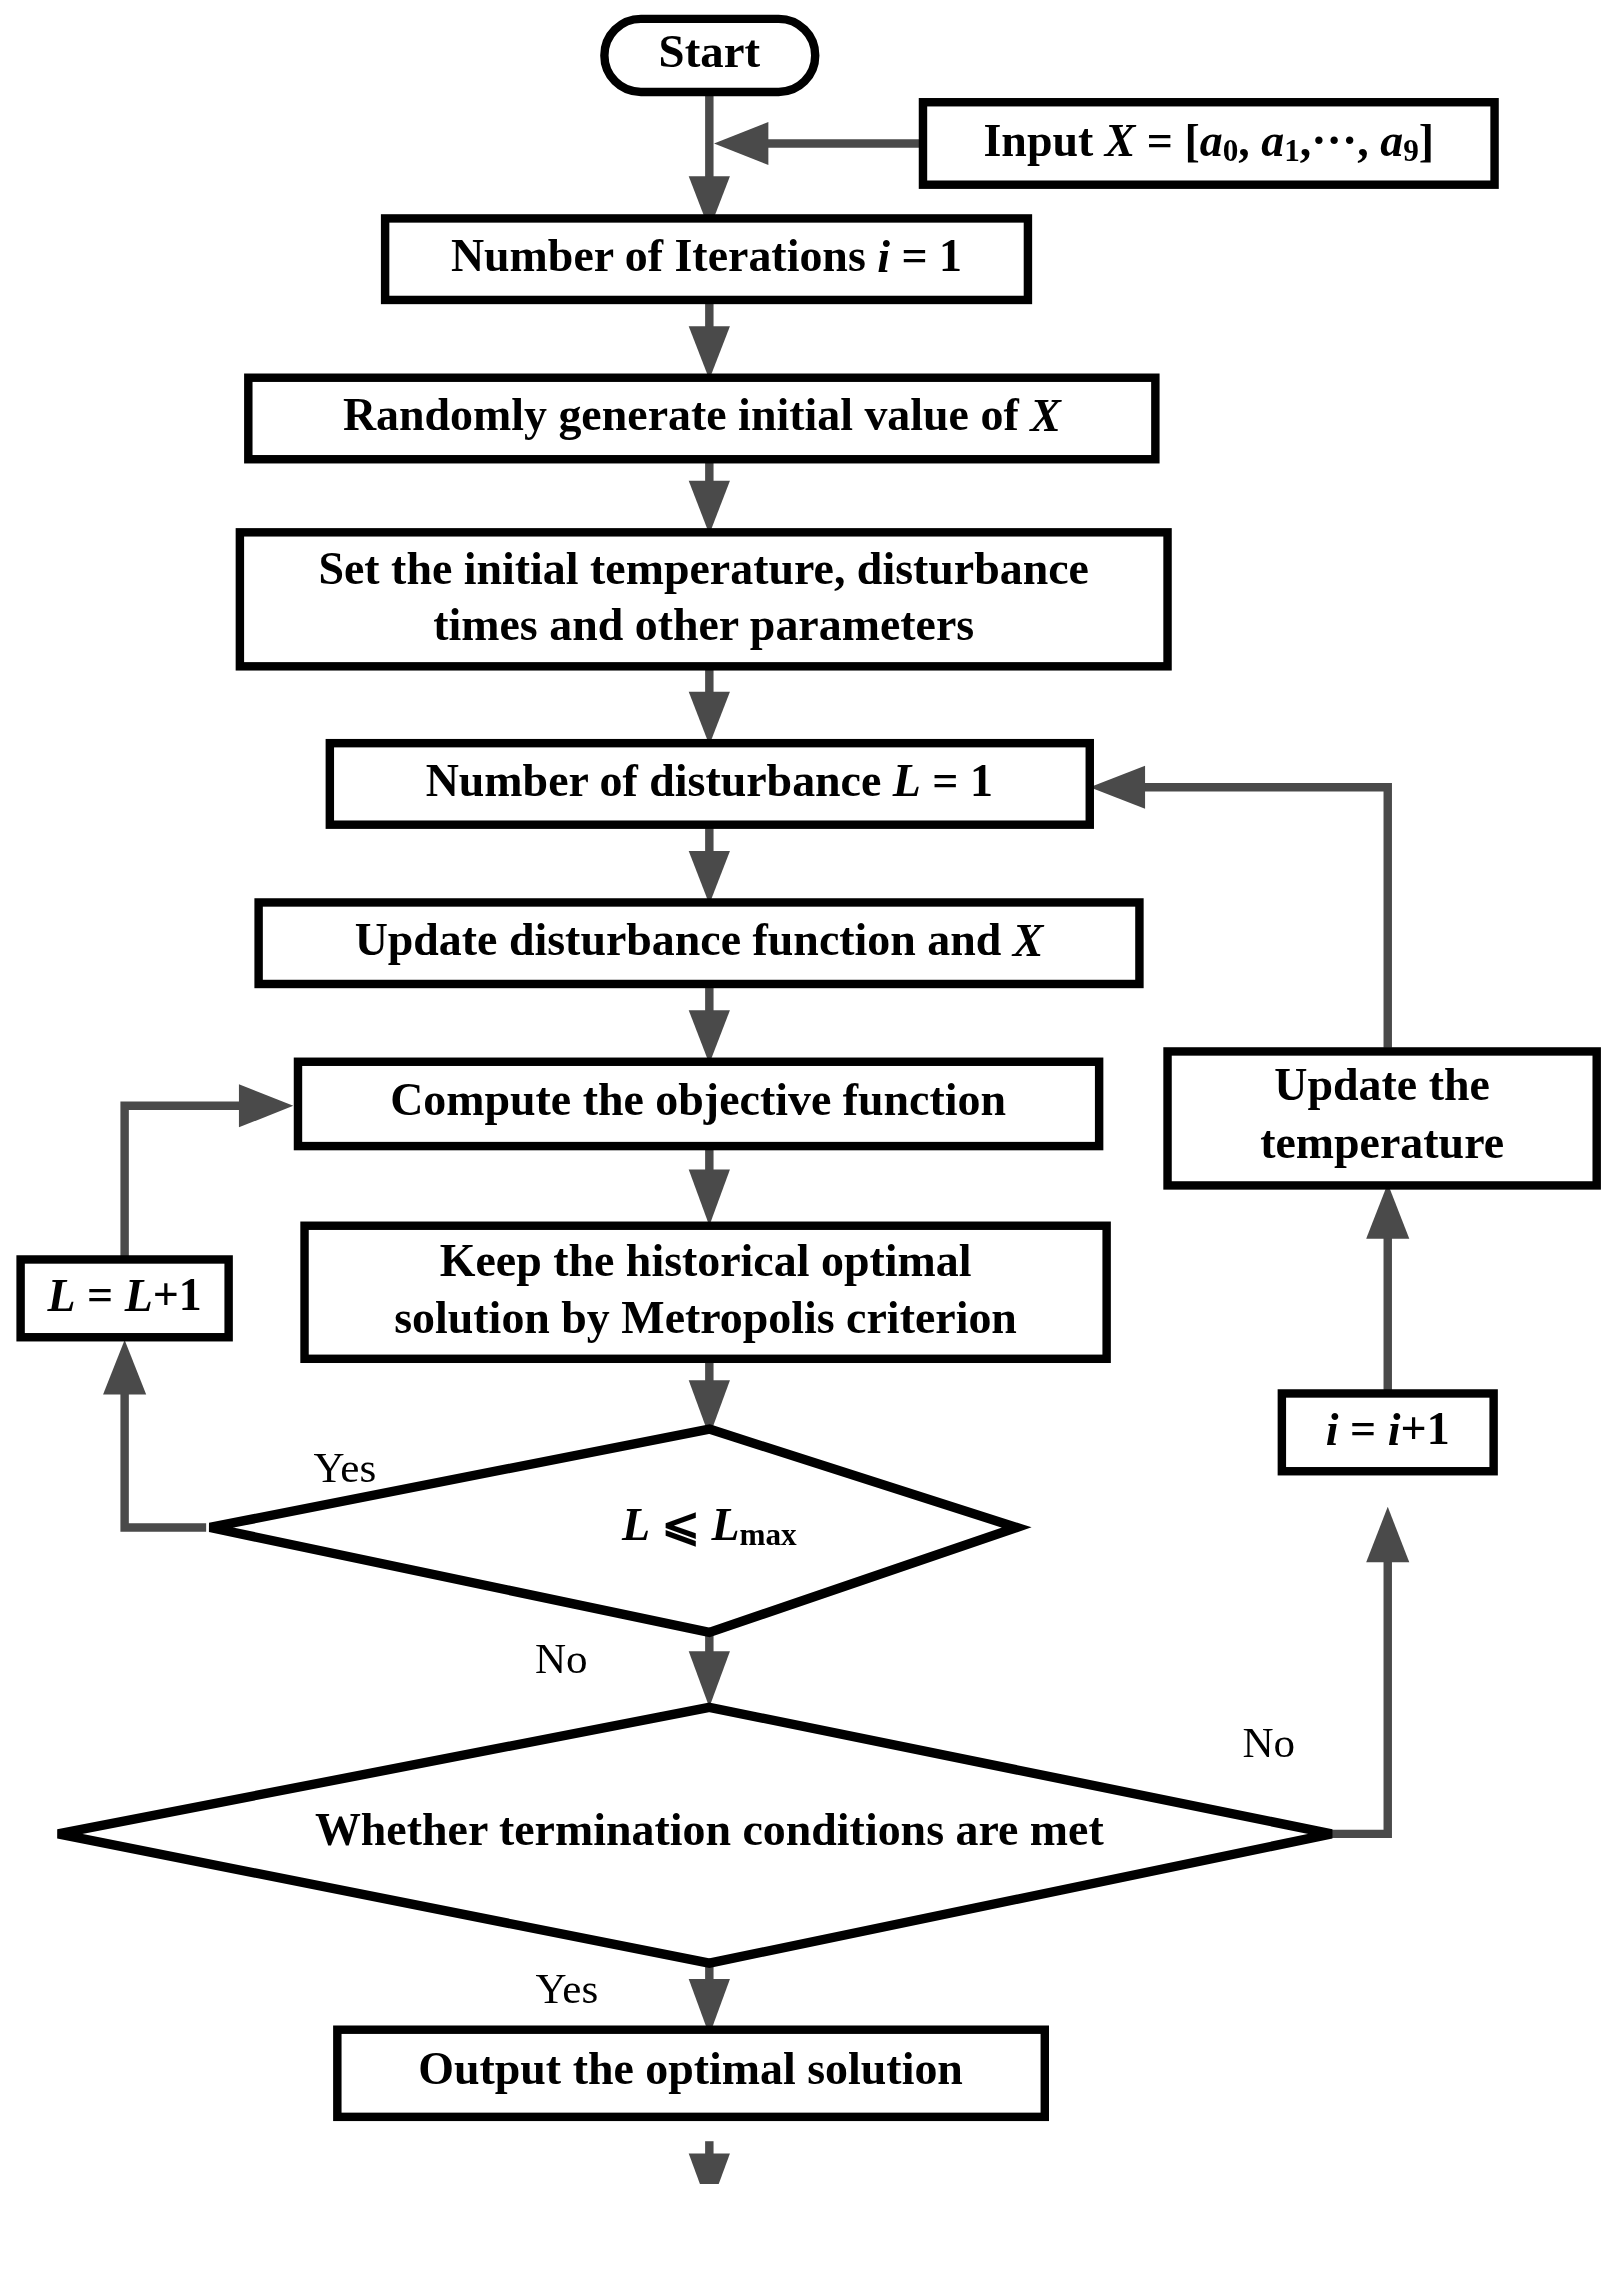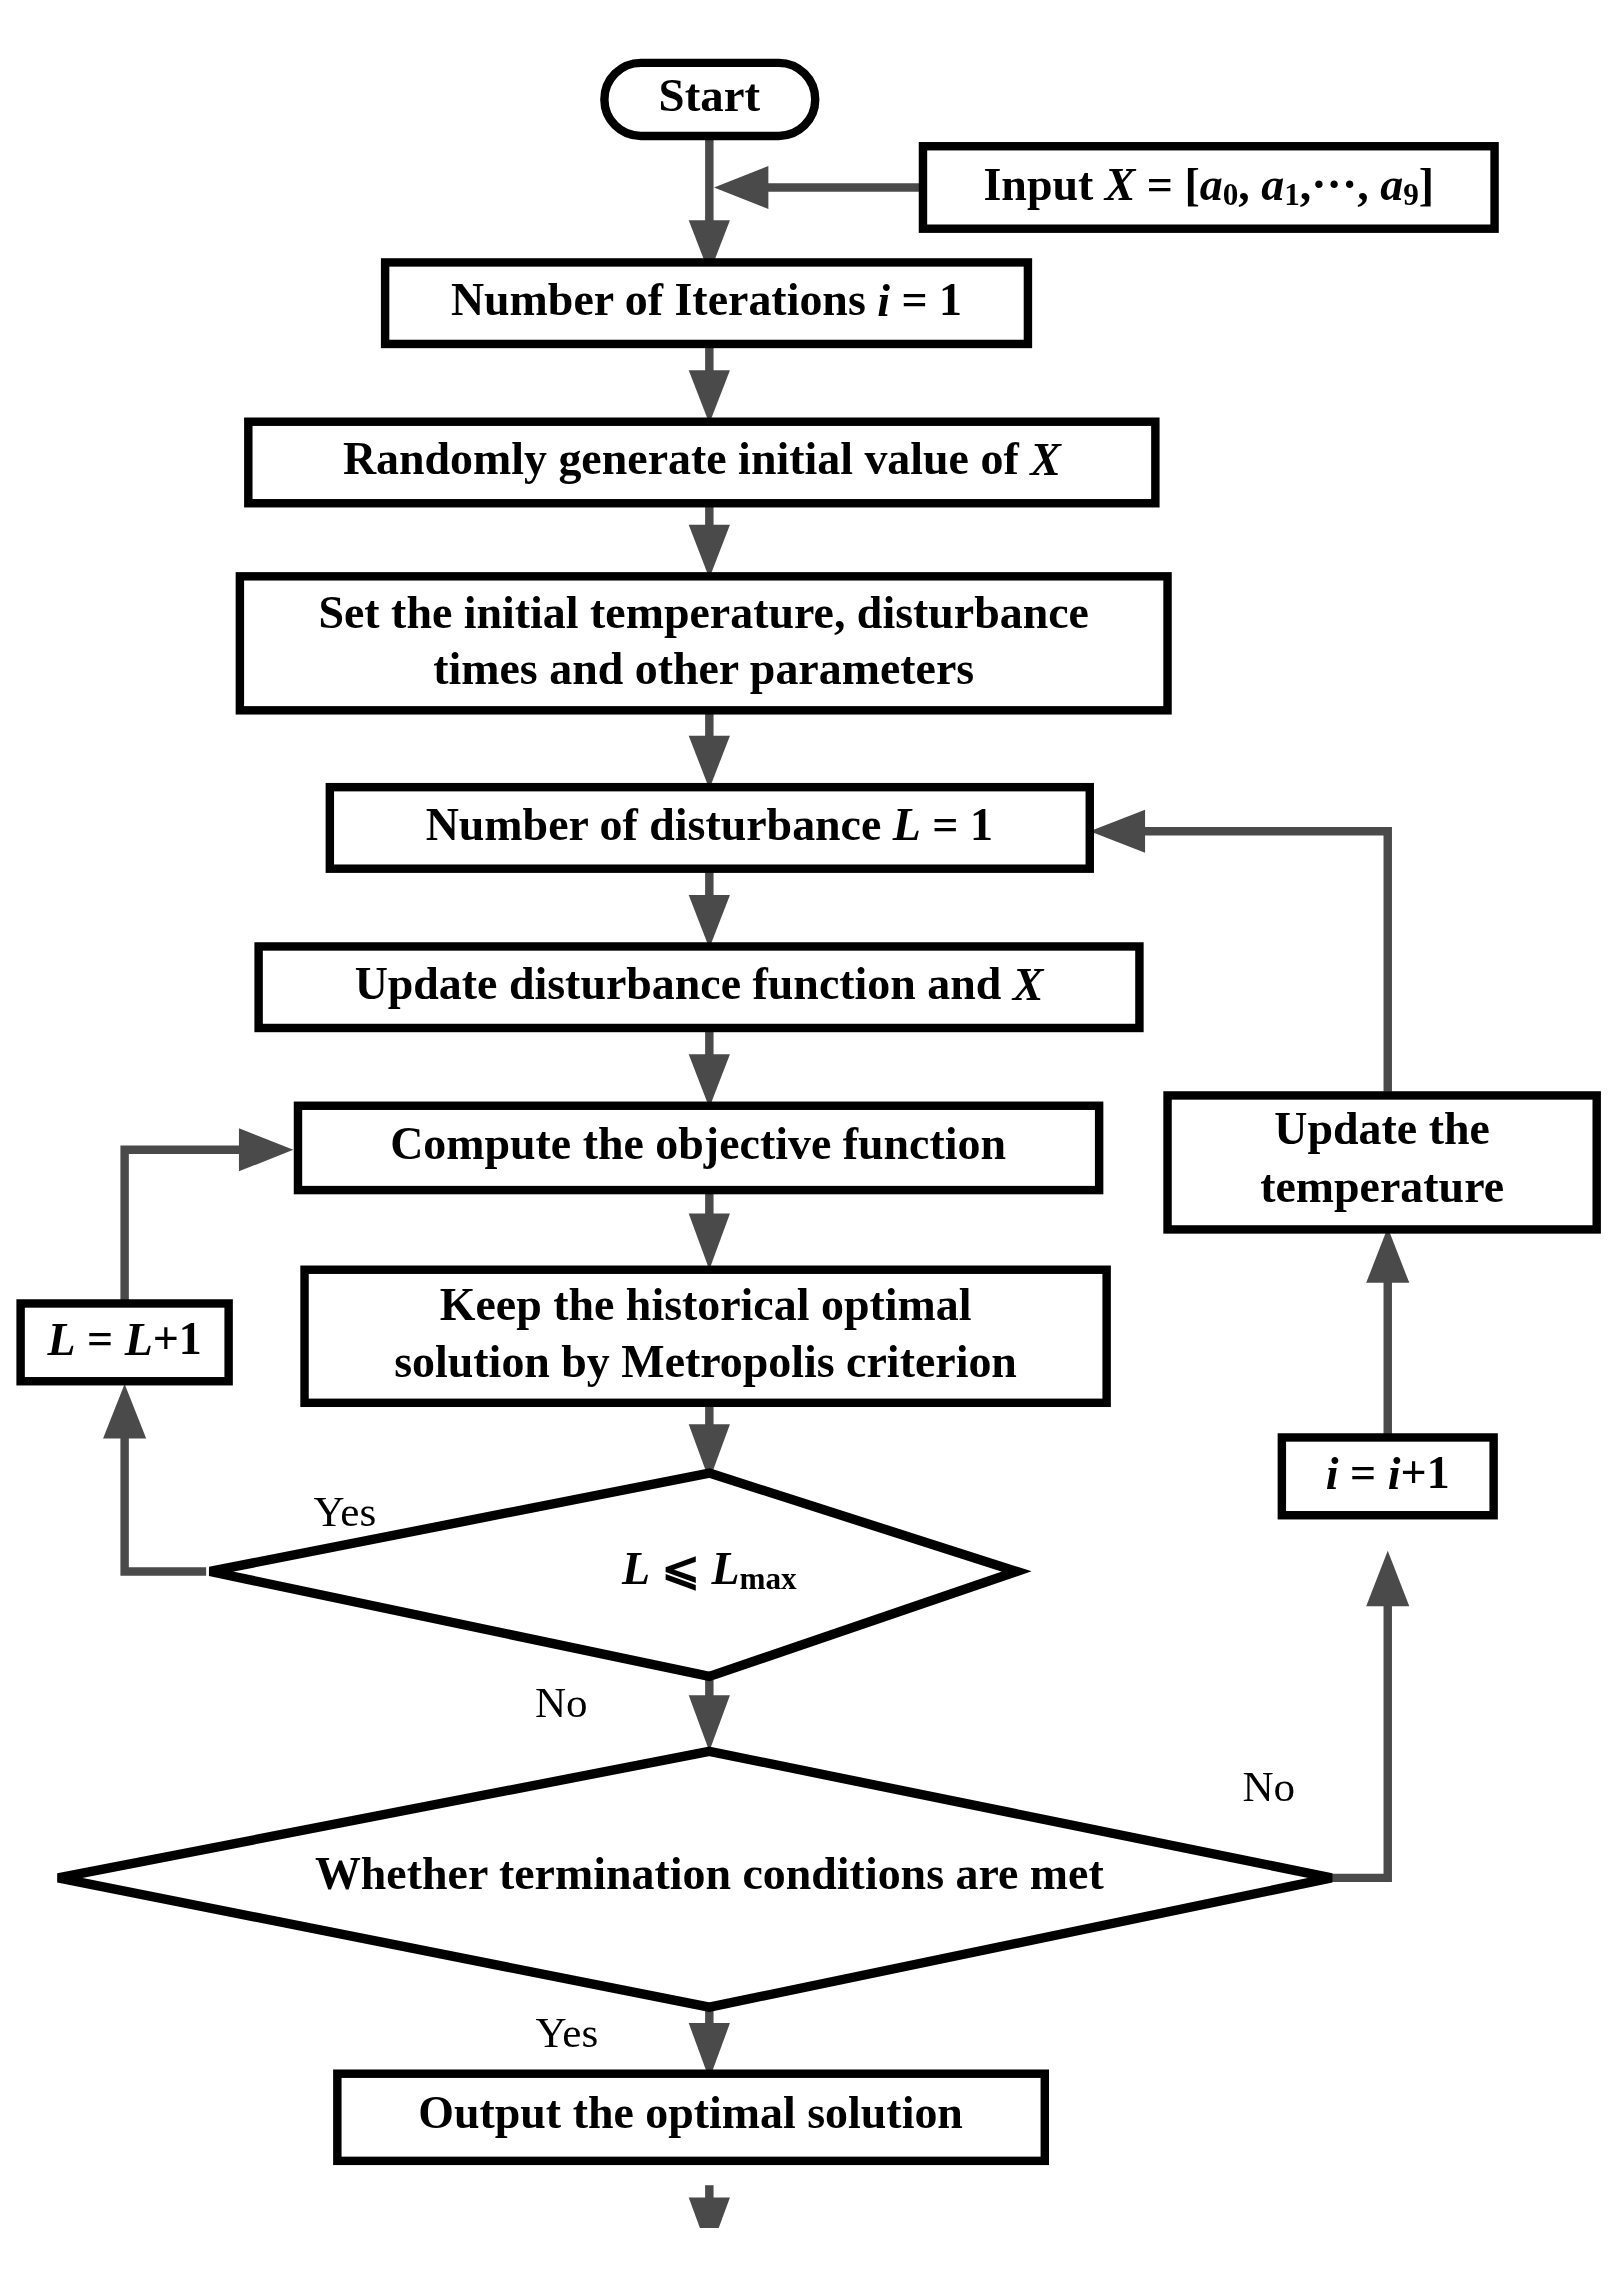--- a/index.html
+++ b/index.html
@@ -7,21 +7,20 @@
     padding: 0;
     background: #ffffff;
   }
   #page {
     position: relative;
     width: 1622px;
     height: 2184px;
     background: #ffffff;
     overflow: hidden;
     font-family: "Liberation Serif", "DejaVu Serif", serif;
-    margin-top: 44px;
   }
   svg#flow {
     position: absolute;
     left: 0;
     top: 0;
     width: 1622px;
     height: 2280px;
   }
   .node-box {
     fill: #ffffff;

